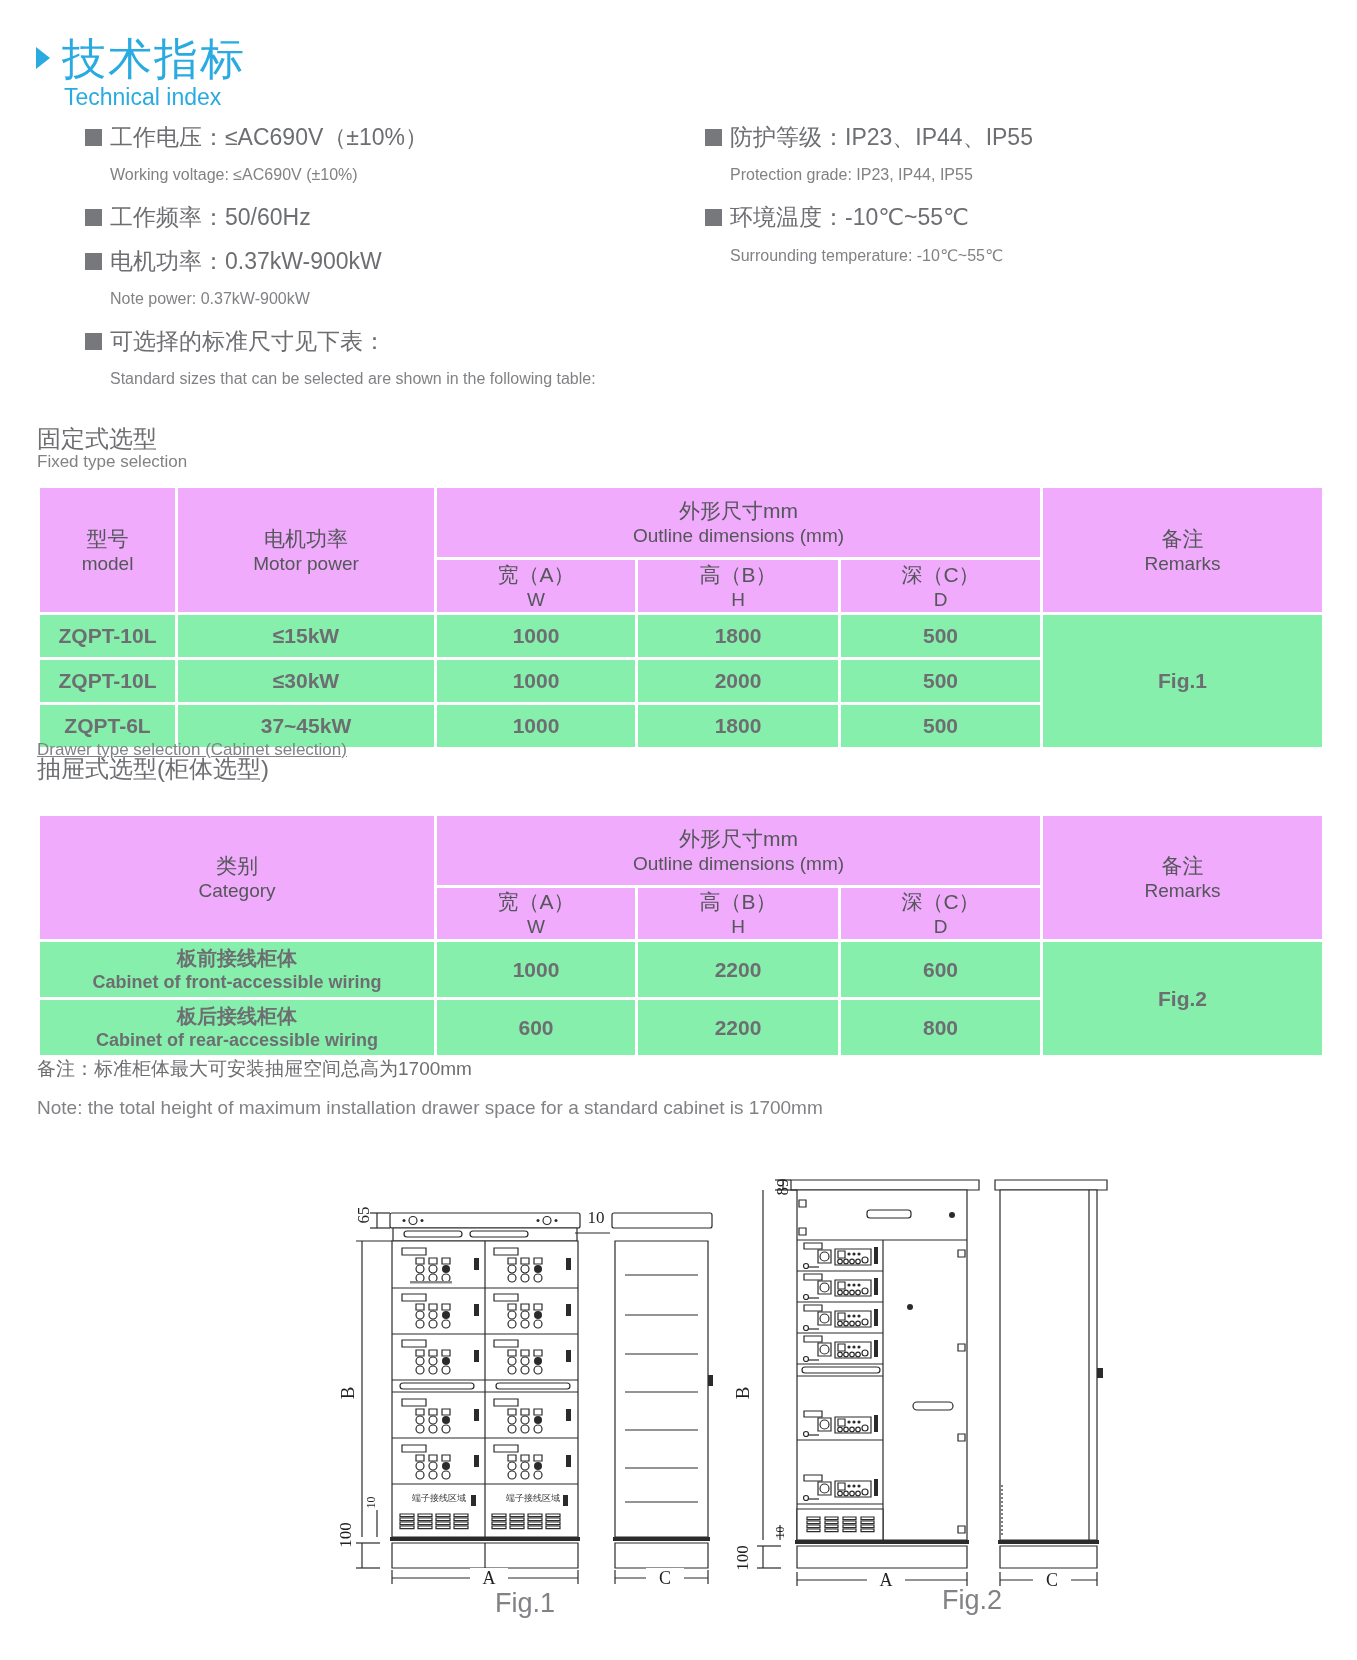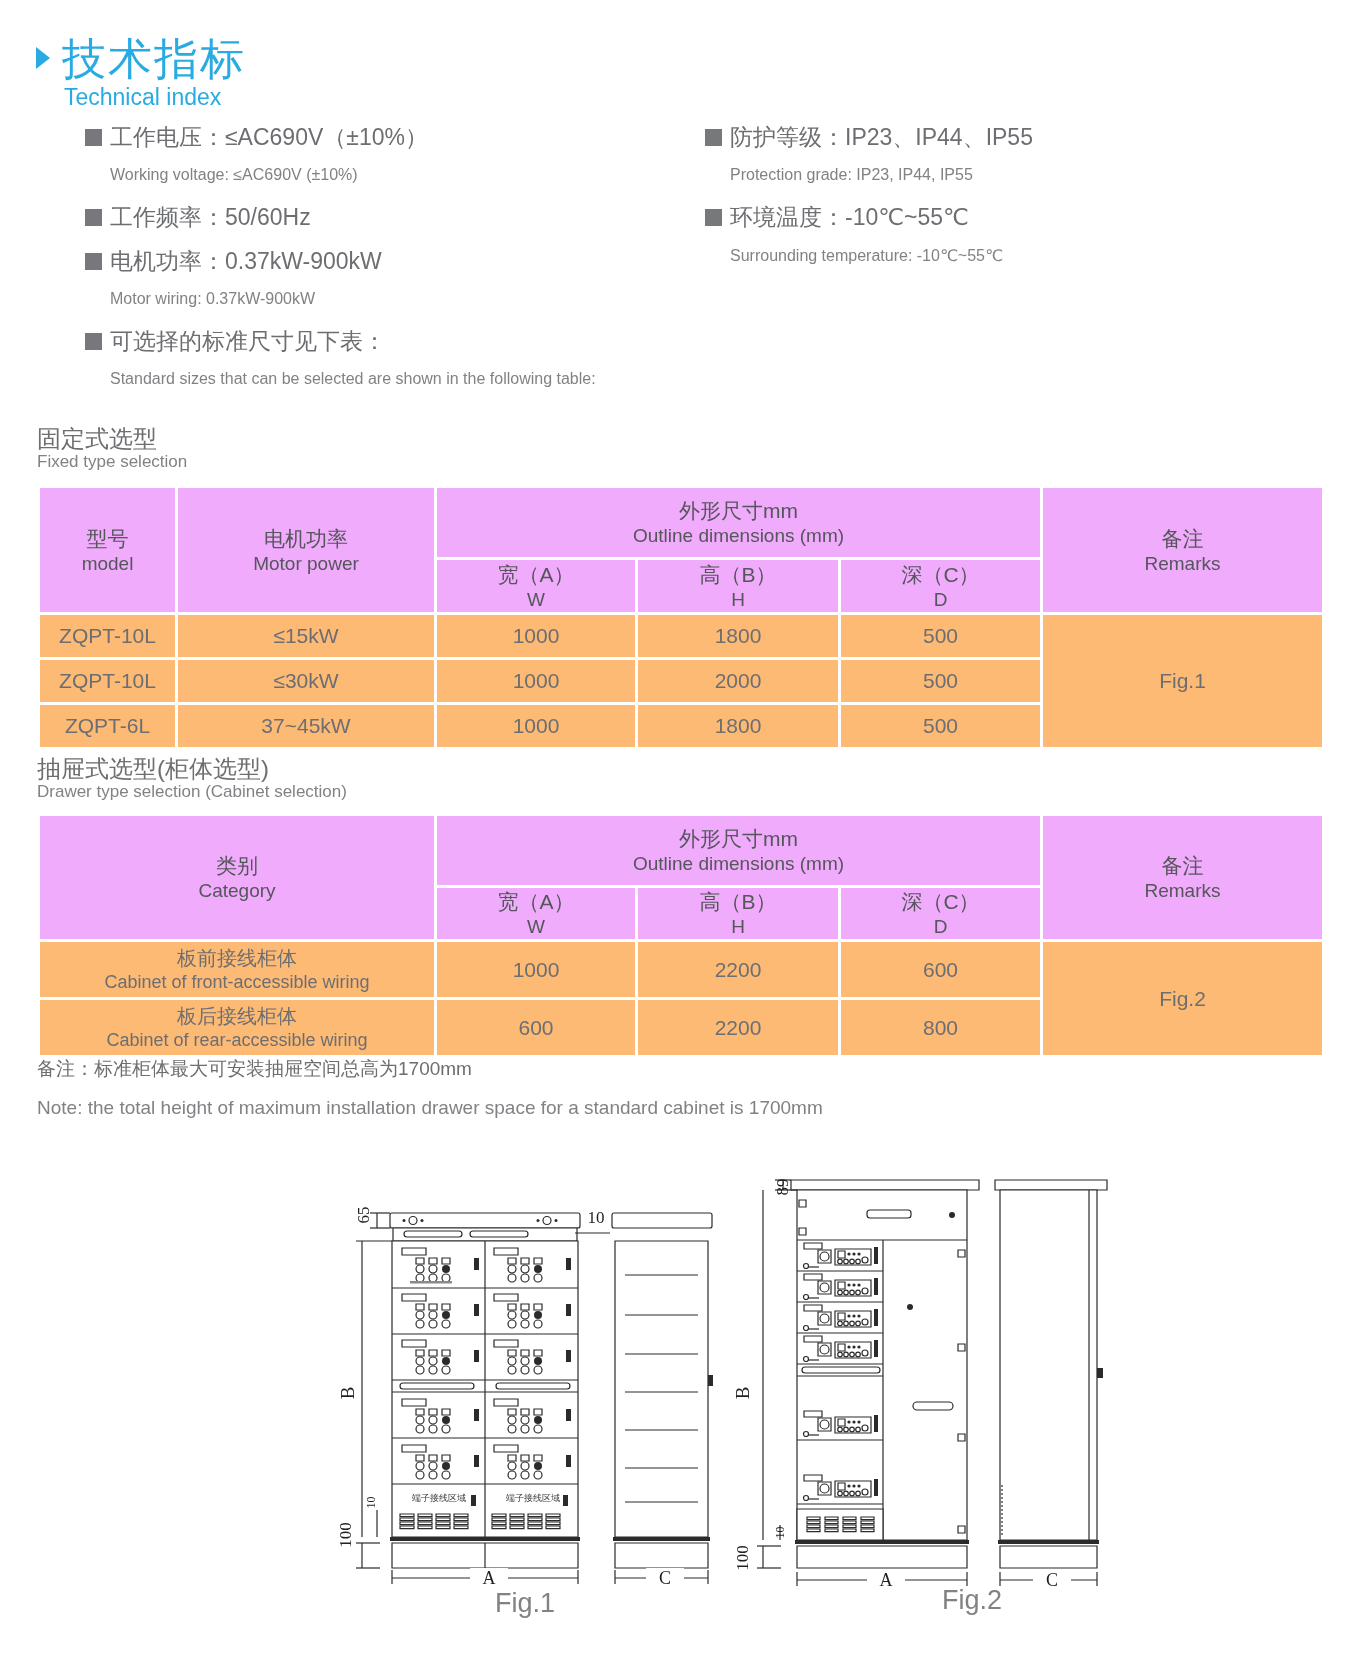--- a/index.html
+++ b/index.html
@@ -16,21 +16,21 @@
   .spec-en{font-size:16px;color:#808285;margin:0 0 18px 25px;}
   .bullet{display:inline-block;width:17px;height:17px;background:#77787b;margin-right:8px;flex:0 0 auto;}
   .gap-top{margin-top:9px;}
   
   .sec-zh{position:absolute;font-size:24px;color:#6d6e71;}
   .sec-en{position:absolute;font-size:17px;color:#808285;}
   
   table.spec{position:absolute;border-collapse:collapse;table-layout:fixed;}
   table.spec th,table.spec td{border:3px solid #fff;padding:0;text-align:center;vertical-align:middle;}
   table.spec th{background:#f0abfc;font-weight:normal;color:#55565a;}
-  table.spec td{background:#fdba74;color:#6d6e71;font-size:21px;}
+  table.spec td{background:#86efac;color:#6d6e71;font-size:21px;font-weight:bold;}
   .hzh{font-size:21px;line-height:27px;}
   .hen{font-size:19px;line-height:24px;}
   .czh{font-size:20px;line-height:26px;}
   .cen{font-size:18px;line-height:23px;}
   
   .note-zh{position:absolute;left:37px;top:1056px;font-size:19px;color:#6d6e71;}
   .note-en{position:absolute;left:37px;top:1085px;font-size:19px;color:#808285;margin-top:12px;}
   
   svg.fig{position:absolute;}
   svg.fig *{vector-effect:non-scaling-stroke;}
@@ -60,21 +60,21 @@
       </div>
     <div class="spec-en">Working voltage: ≤AC690V (±10%)</div>
     <div class="spec-zh">
         <span class="bullet"></span>
         <span>工作频率：50/60Hz</span>
       </div>
     <div class="spec-zh">
         <span class="bullet"></span>
         <span>电机功率：0.37kW-900kW</span>
       </div>
-    <div class="spec-en">Motor wiring: 0.37kW-900kW</div>
+    <div class="spec-en">Note power: 0.37kW-900kW</div>
     <div class="spec-zh gap-top">
         <span class="bullet"></span>
         <span>可选择的标准尺寸见下表：</span>
       </div>
     <div class="spec-en">Standard sizes that can be selected are shown in the following table:</div>
   </div>
   <div class="speccol" style="left:705px;width:600px;">
     <div class="spec-zh">
         <span class="bullet"></span>
         <span>防护等级：IP23、IP44、IP55</span>
@@ -153,21 +153,21 @@
         <td>ZQPT-6L</td>
         <td>37~45kW</td>
         <td>1000</td>
         <td>1800</td>
         <td>500</td>
       </tr>
     </tbody>
   </table>
 
   <div class="sec-zh" style="left:37px;top:753px;">抽屉式选型(柜体选型)</div>
-  <div class="sec-en" style="left:37px;top:782px;">Drawer type selection (Cabinet selection)</div>
+  <div class="sec-en" style="left:37px;top:740px;text-decoration:underline;">Drawer type selection (Cabinet selection)</div>
 
   <table class="spec" style="left:37px;top:813px;width:1285px;">
     <colgroup>
         <col style="width:397px">
         <col style="width:201px">
         <col style="width:203px">
         <col style="width:202px">
         <col style="width:282px">
       </colgroup>
     <thead>

